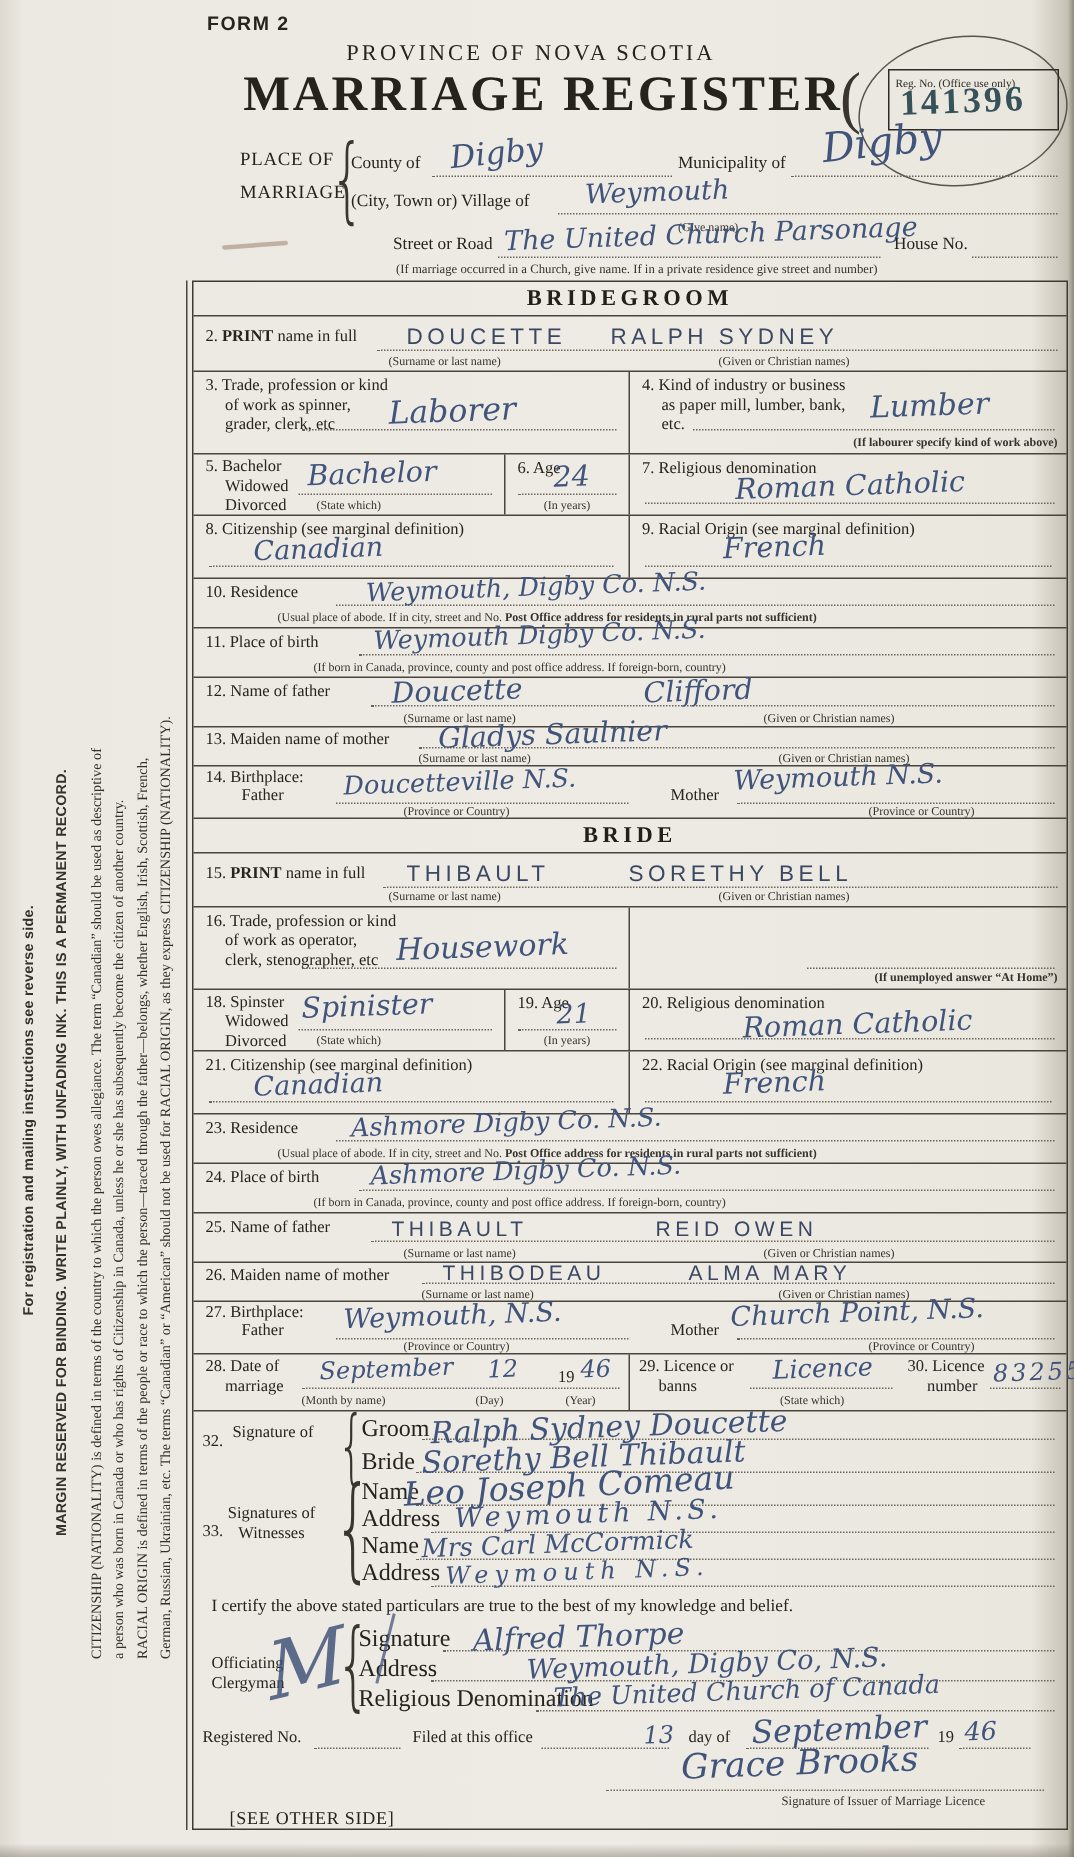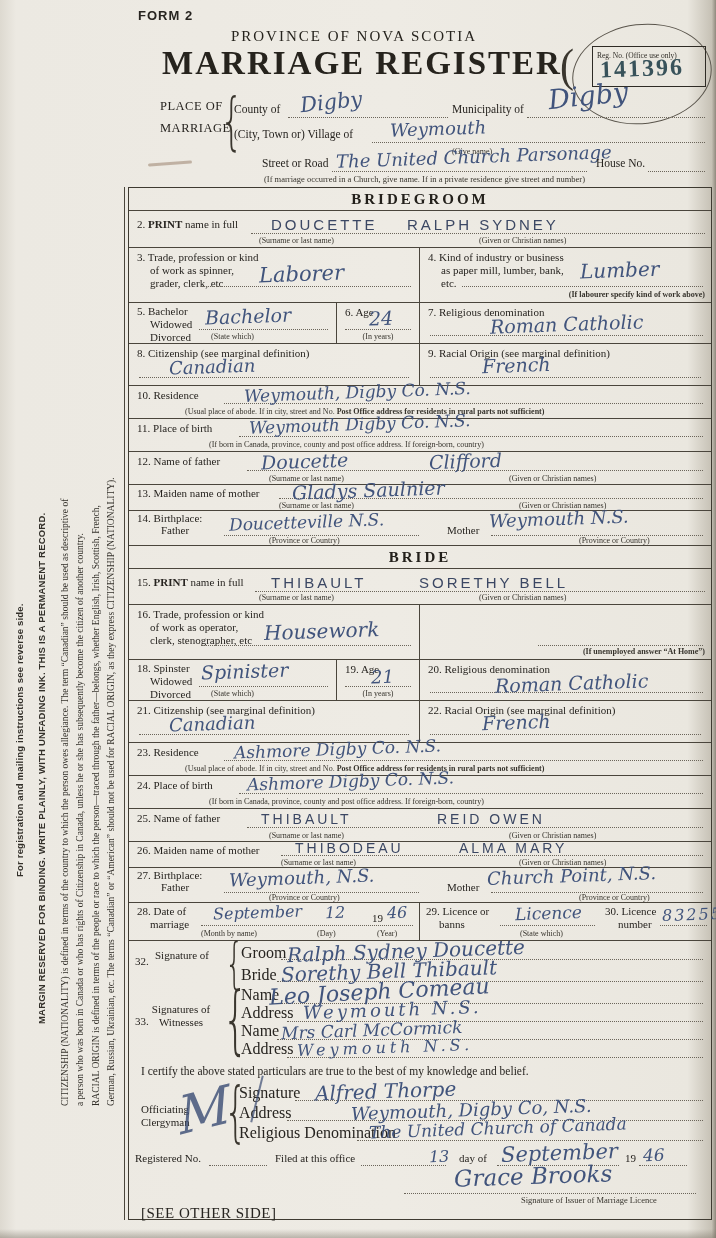--- a/index.html
+++ b/index.html
@@ -425,21 +425,21 @@
     <div class="row noline" style="height:32px">
       <div class="cell" style="flex:1">
         <div class="dl" style="left:275px;width:292px;top:20px"></div>
         <span class="hw" style="left:325px;top:-10px;font-size:23px">Grace Brooks</span>
         <span class="sub" style="left:392px;top:22px;font-size:8.5px">Signature of Issuer of Marriage Licence</span>
       </div>
     </div>
 
     <div class="row noline" style="height:16px">
       <div class="cell" style="flex:1">
-        <span class="lab" style="left:12px;top:0;font-size:15px;letter-spacing:.5px">[SEE OTHER SIDE]</span>
+        <span class="lab" style="left:24px;top:0;font-size:12px;letter-spacing:.5px">[SEE OTHER SIDE]</span>
       </div>
     </div>
 
   </div>
 
   <div style="position:absolute;left:178px;top:1080px;font-family:'DejaVu Serif',serif;font-style:italic;font-size:52px;color:#3a4c74;opacity:.8;transform:rotate(-14deg) skewX(-8deg)">M</div>
   <div style="position:absolute;left:256px;top:1075px;width:2px;height:48px;background:#3a4c74;opacity:.7;transform:rotate(14deg)"></div>
 
 </div>
 

